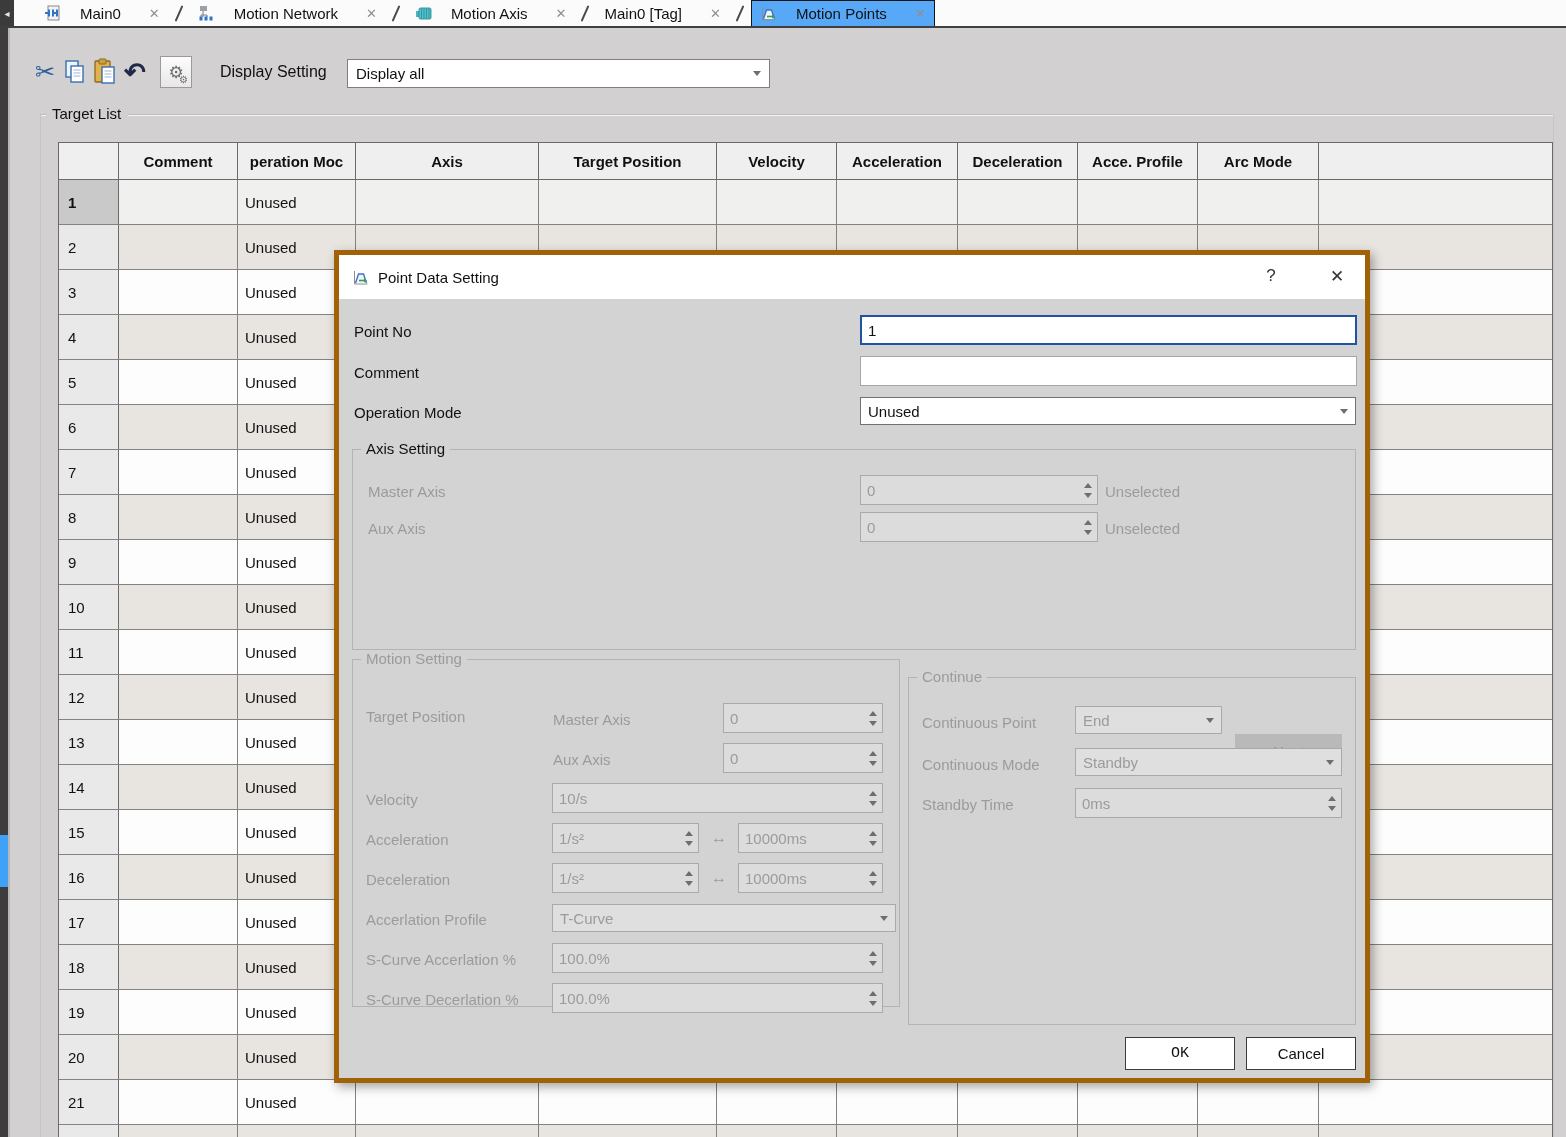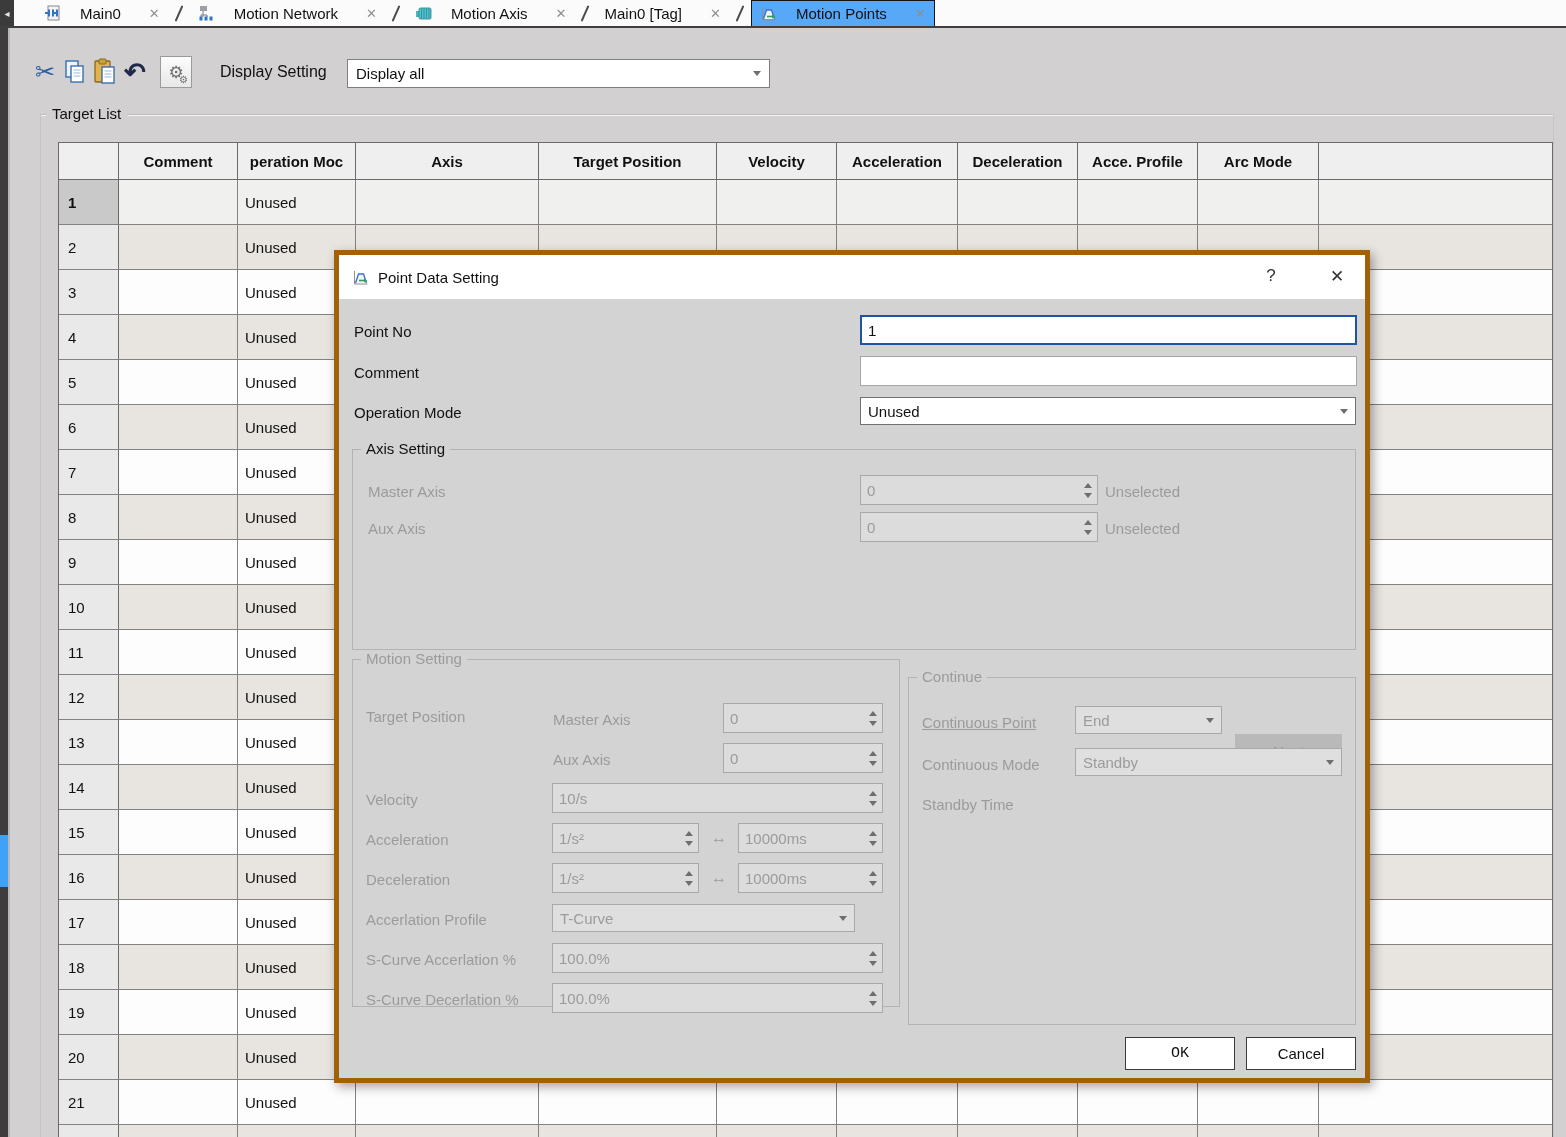--- a/index.html
+++ b/index.html
@@ -700,21 +700,21 @@
     <span class="lr-arrow" style="left:372px; top:614px;">↔</span>
     <div class="spin" style="left:399px; top:608px; width:145px;">
       <span>10000ms</span>
       <span class="spin-arrows">
           <span class="tri-up"></span>
           <span class="tri-down"></span>
         </span>
     </div>
 
     <div class="dlg-label dim" style="left:27px; top:656px;">Accerlation Profile</div>
-    <div class="combo disabled" style="left:213px; top:649px; width:303px;">
+    <div class="combo disabled" style="left:213px; top:649px; width:344px;">
       <span>T-Curve</span>
       <span class="tri-down"></span>
     </div>
 
     <div class="dlg-label dim" style="left:27px; top:696px;">S-Curve Accerlation %</div>
     <div class="spin" style="left:213px; top:688px; width:331px;">
       <span>100.0%</span>
       <span class="spin-arrows">
           <span class="tri-up"></span>
           <span class="tri-down"></span>
@@ -727,32 +727,39 @@
       <span class="spin-arrows">
           <span class="tri-up"></span>
           <span class="tri-down"></span>
         </span>
     </div>
 
     <div class="groupbox" style="left:569px; top:422px; width:448px; height:348px;">
       <div class="gb-label dim">Continue</div>
     </div>
 
-    <div class="dlg-label dim" style="left:583px; top:459px;text-decoration:underline;">Continuous Point</div>
+    <div class="dlg-label dim" style="left:583px; top:459px;">Continuous Point</div>
     <div class="combo disabled" style="left:736px; top:451px; width:147px;">
       <span>End</span>
       <span class="tri-down"></span>
     </div>
     <div class="next-btn" style="left:896px; top:447px; width:107px; height:35px;">Next</div>
 
     <div class="dlg-label dim" style="left:583px; top:501px;">Continuous Mode</div>
     <div class="combo disabled" style="left:736px; top:493px; width:267px;">
       <span>Standby</span>
       <span class="tri-down"></span>
     </div>
 
     <div class="dlg-label dim" style="left:583px; top:541px;">Standby Time</div>
+    <div class="spin" style="left:736px; top:533px; width:267px;">
+      <span>0ms</span>
+      <span class="spin-arrows">
+          <span class="tri-up"></span>
+          <span class="tri-down"></span>
+        </span>
+    </div>
 
     <div class="dlg-btn" style="left:786px; top:782px;font-family:Liberation Mono, monospace;">OK</div>
     <div class="dlg-btn" style="left:907px; top:782px;">Cancel</div>
   </div>
 
 </div>
 
 </body></html>

